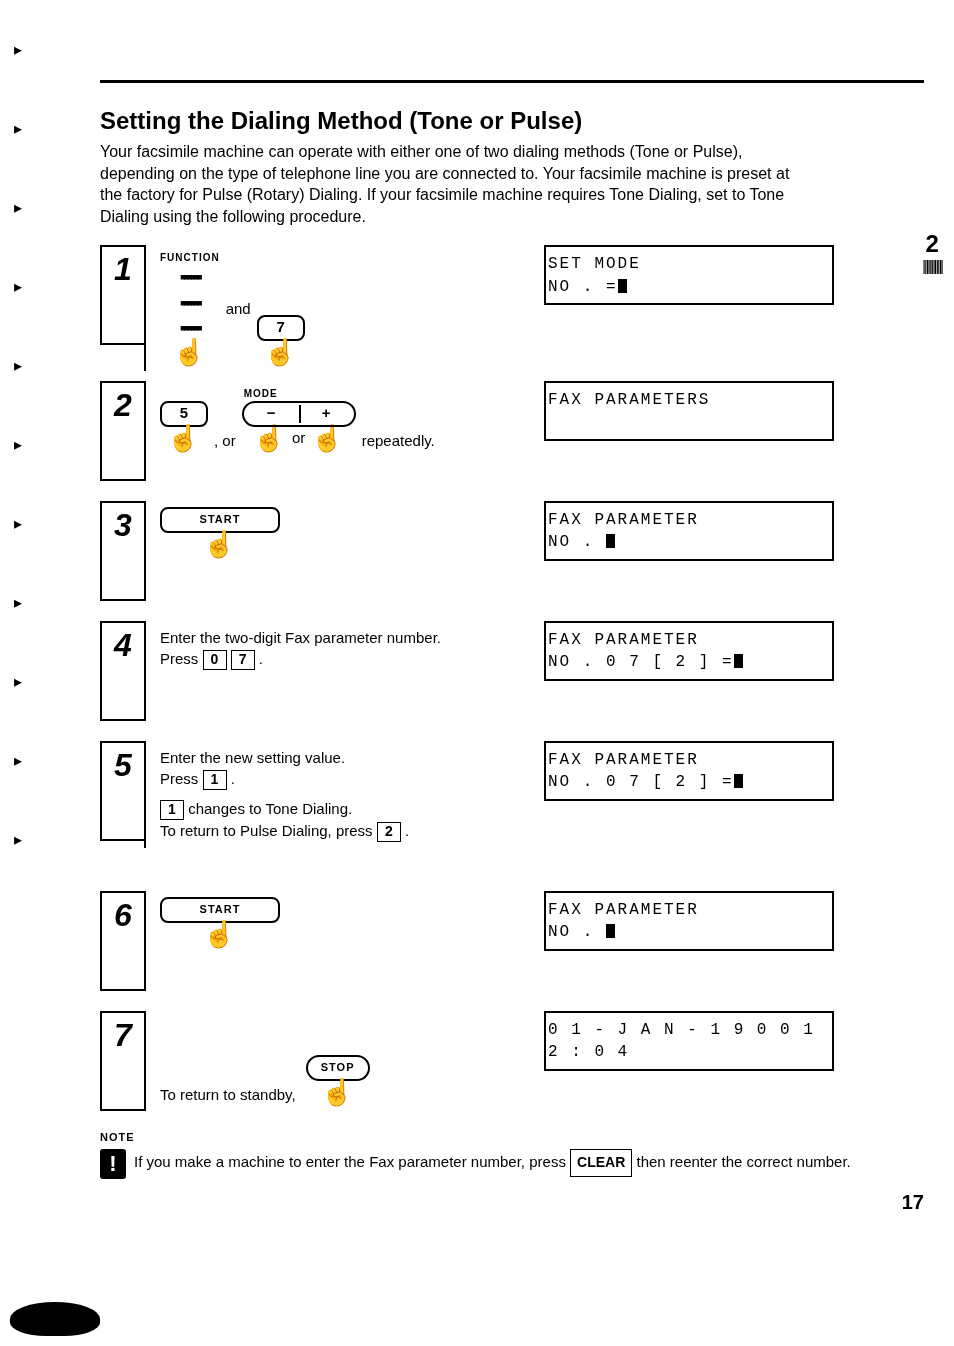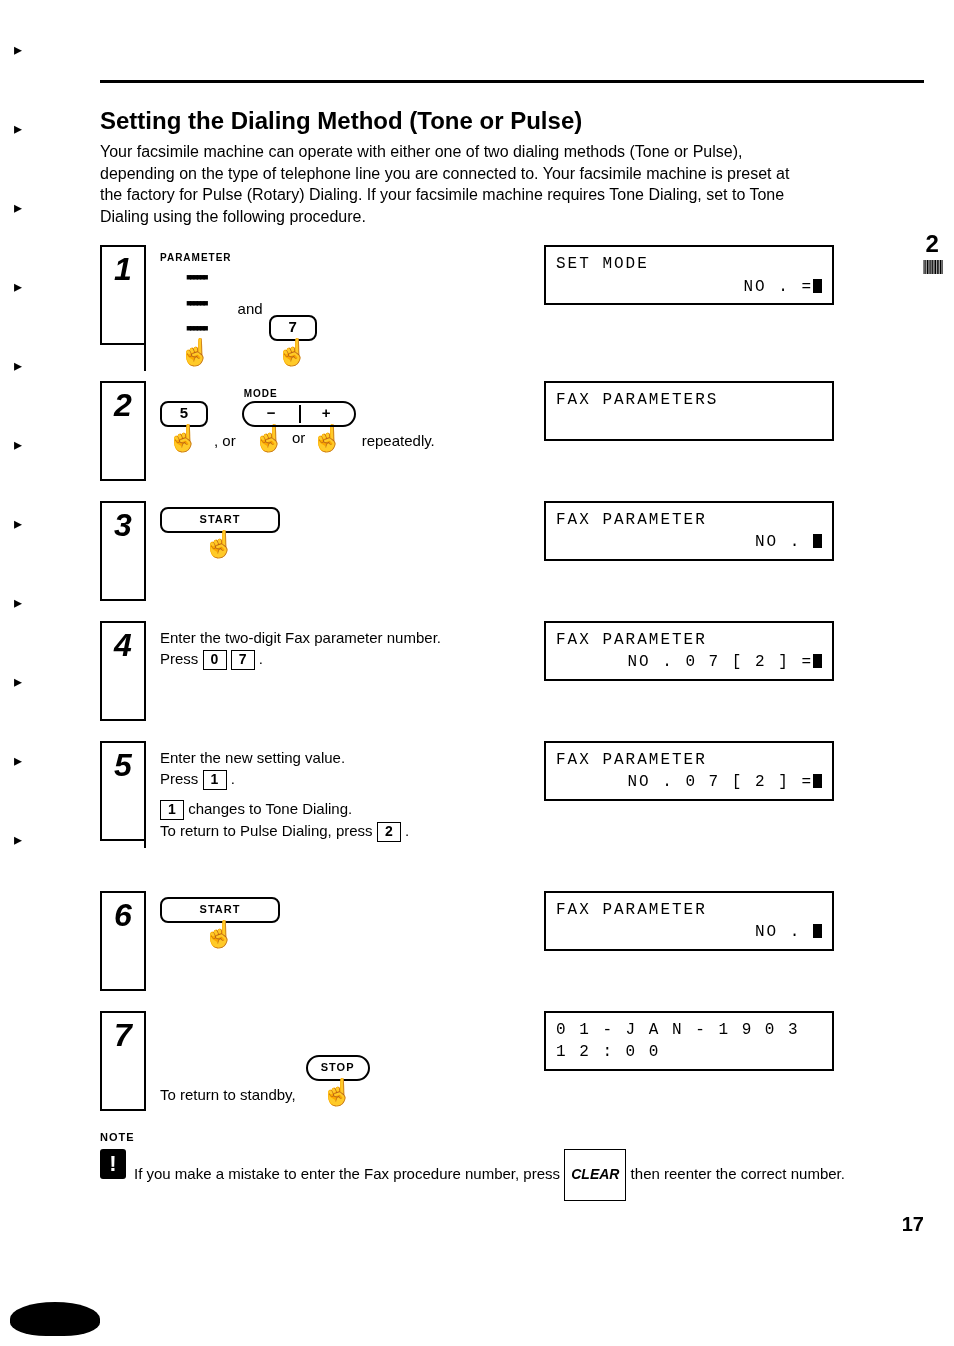--- a/index.html
+++ b/index.html
@@ -65,28 +65,28 @@
     box-sizing: border-box;
     font-size: 15px;
     line-height: 1.4;
     position: relative;
   }
   .display {
     border: 2px solid #000;
     width: 290px;
     height: 60px;
     box-sizing: border-box;
-    padding: 6px 10px;
+    padding: 6px 2px;
     font-family: "Courier New", monospace;
     font-size: 16px;
     letter-spacing: 2px;
     line-height: 1.4;
     margin-left: 10px;
   }
-  .display .l2 { text-align: right; }
+  .display .l2 { text-align: left; }
   .cursor {
     display: inline-block;
     width: 9px; height: 14px;
     background: #000;
     vertical-align: -2px;
   }
   .funclabel {
     font-size: 10px;
     font-weight: bold;
     letter-spacing: 1px;
@@ -187,21 +187,21 @@
 <h1 class="title">Setting the Dialing Method (Tone or Pulse)</h1>
 <div class="intro">Your facsimile machine can operate with either one of two dialing methods (Tone or Pulse), depending on the type of telephone line you are connected to. Your facsimile machine is preset at the factory for Pulse (Rotary) Dialing. If your facsimile machine requires Tone Dialing, set to Tone Dialing using the following procedure.</div>
 
 <div class="steps">
 
   <div class="step-row">
     <div class="numbox">1</div>
     <div class="action">
       <div class="inline-icons">
         <span class="stack">
-          <span class="funclabel">PARAMETER</span>
+          <span class="funclabel">FUNCTION</span>
           <span style="font-size:18px;letter-spacing:-3px;">▪▪▪▪▪▪<br>▪▪▪▪▪▪<br>▪▪▪▪▪▪</span>
           <span class="hand">☝</span>
         </span>
         <span style="align-self:center;">and</span>
         <span class="stack">
           <span class="keycap">7</span>
           <span class="hand">☝</span>
         </span>
       </div>
     </div>
@@ -303,31 +303,31 @@
   <div class="step-row">
     <div class="numbox">7</div>
     <div class="action" style="display:flex;align-items:flex-end;gap:10px;">
       <span>To return to standby,</span>
       <span class="stack">
         <span class="keycap oval">STOP</span>
         <span class="hand">☝</span>
       </span>
     </div>
     <div class="display">
-      <div>0 1 - J A N - 1 9 0 3   1 2 : 0 0</div>
+      <div>0 1 - J A N - 1 9 0 0   1 2 : 0 4</div>
     </div>
   </div>
 
 </div>
 
 <div>
   <div class="notelabel">NOTE</div>
   <div class="note-row">
     <div class="excl">!</div>
     <div class="note-text">
-      <span>If you make a mistake to enter the Fax procedure number, press </span><span class="smallbox" style="padding:16px 6px;font-style:italic;">CLEAR</span><span> then reenter the correct number.</span>
+      <span>If you make a machine to enter the Fax parameter number, press </span><span class="smallbox" style="padding:4px 6px;">CLEAR</span><span> then reenter the correct number.</span>
     </div>
   </div>
 </div>
 
 <div class="pagenum">17</div>
 
 <div class="blob"></div>
 
 </body></html>

